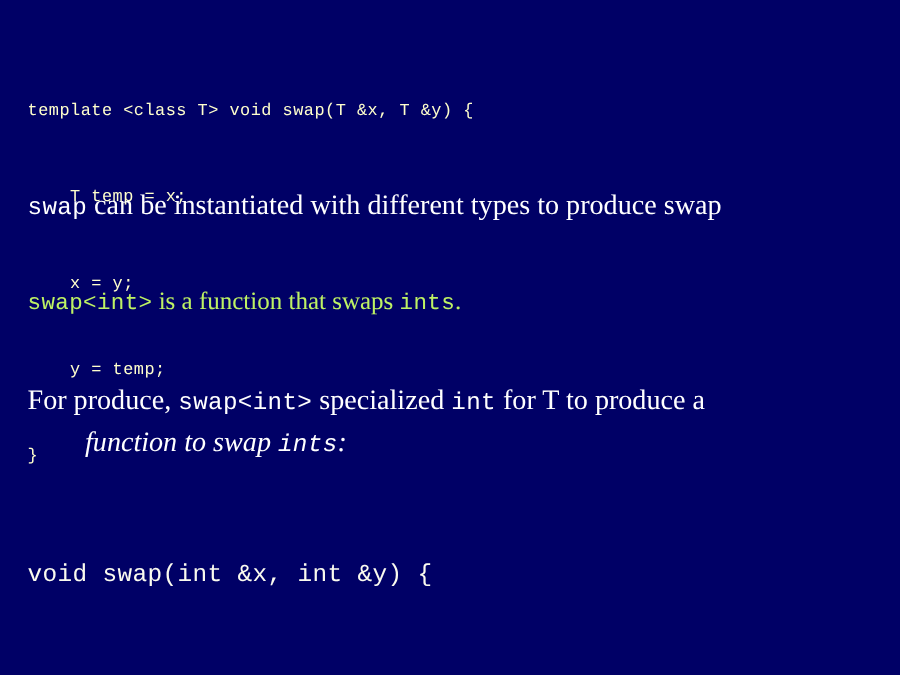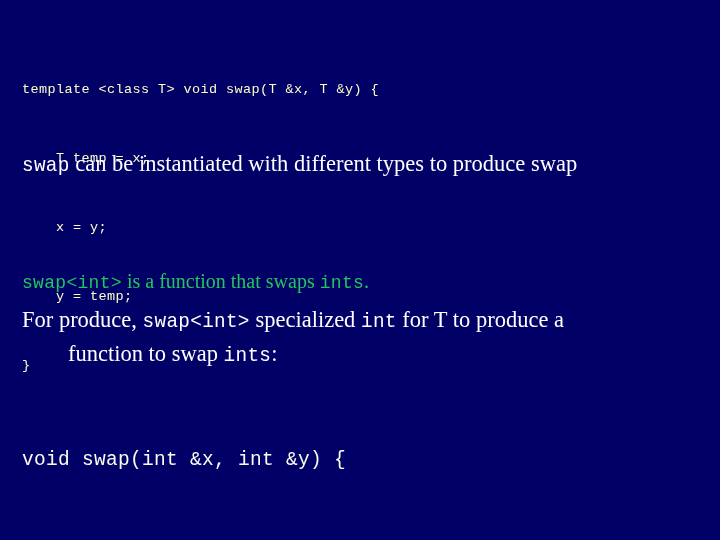--- a/index.html
+++ b/index.html
@@ -47,39 +47,38 @@
     line-height: 31px;
   }
   .para-1 .l1 { display: block; text-indent: 0; }
   .para-1 .l2 { display: block; padding-left: 46px; }
 
   
   .lines-mid {
     position: absolute;
     left: 22px;
     top: 226px;
-    color: #22c55e;
+    color: #bef264;
     font-size: 20px;
     line-height: 31px;
-    margin-top: 40px;
   }
   .lines-mid .row { display: block; white-space: nowrap; }
 
   
   .para-2 {
     position: absolute;
     left: 22px;
     top: 304px;
     width: 665px;
     color: #ffffff;
     font-size: 22.5px;
     line-height: 31px;
   }
   .para-2 .l1 { display: block; }
-  .para-2 .l2 { display: block; padding-left: 46px; }
+  .para-2 .l2 { display: block; padding-left: 46px; font-style: italic; }
 
   
   .code-bottom {
     position: absolute;
     left: 22px;
     top: 380px;
     font-family: "Liberation Mono", "DejaVu Sans Mono", monospace;
     font-size: 19.5px;
     line-height: 32px;
     color: #fbfbef;

